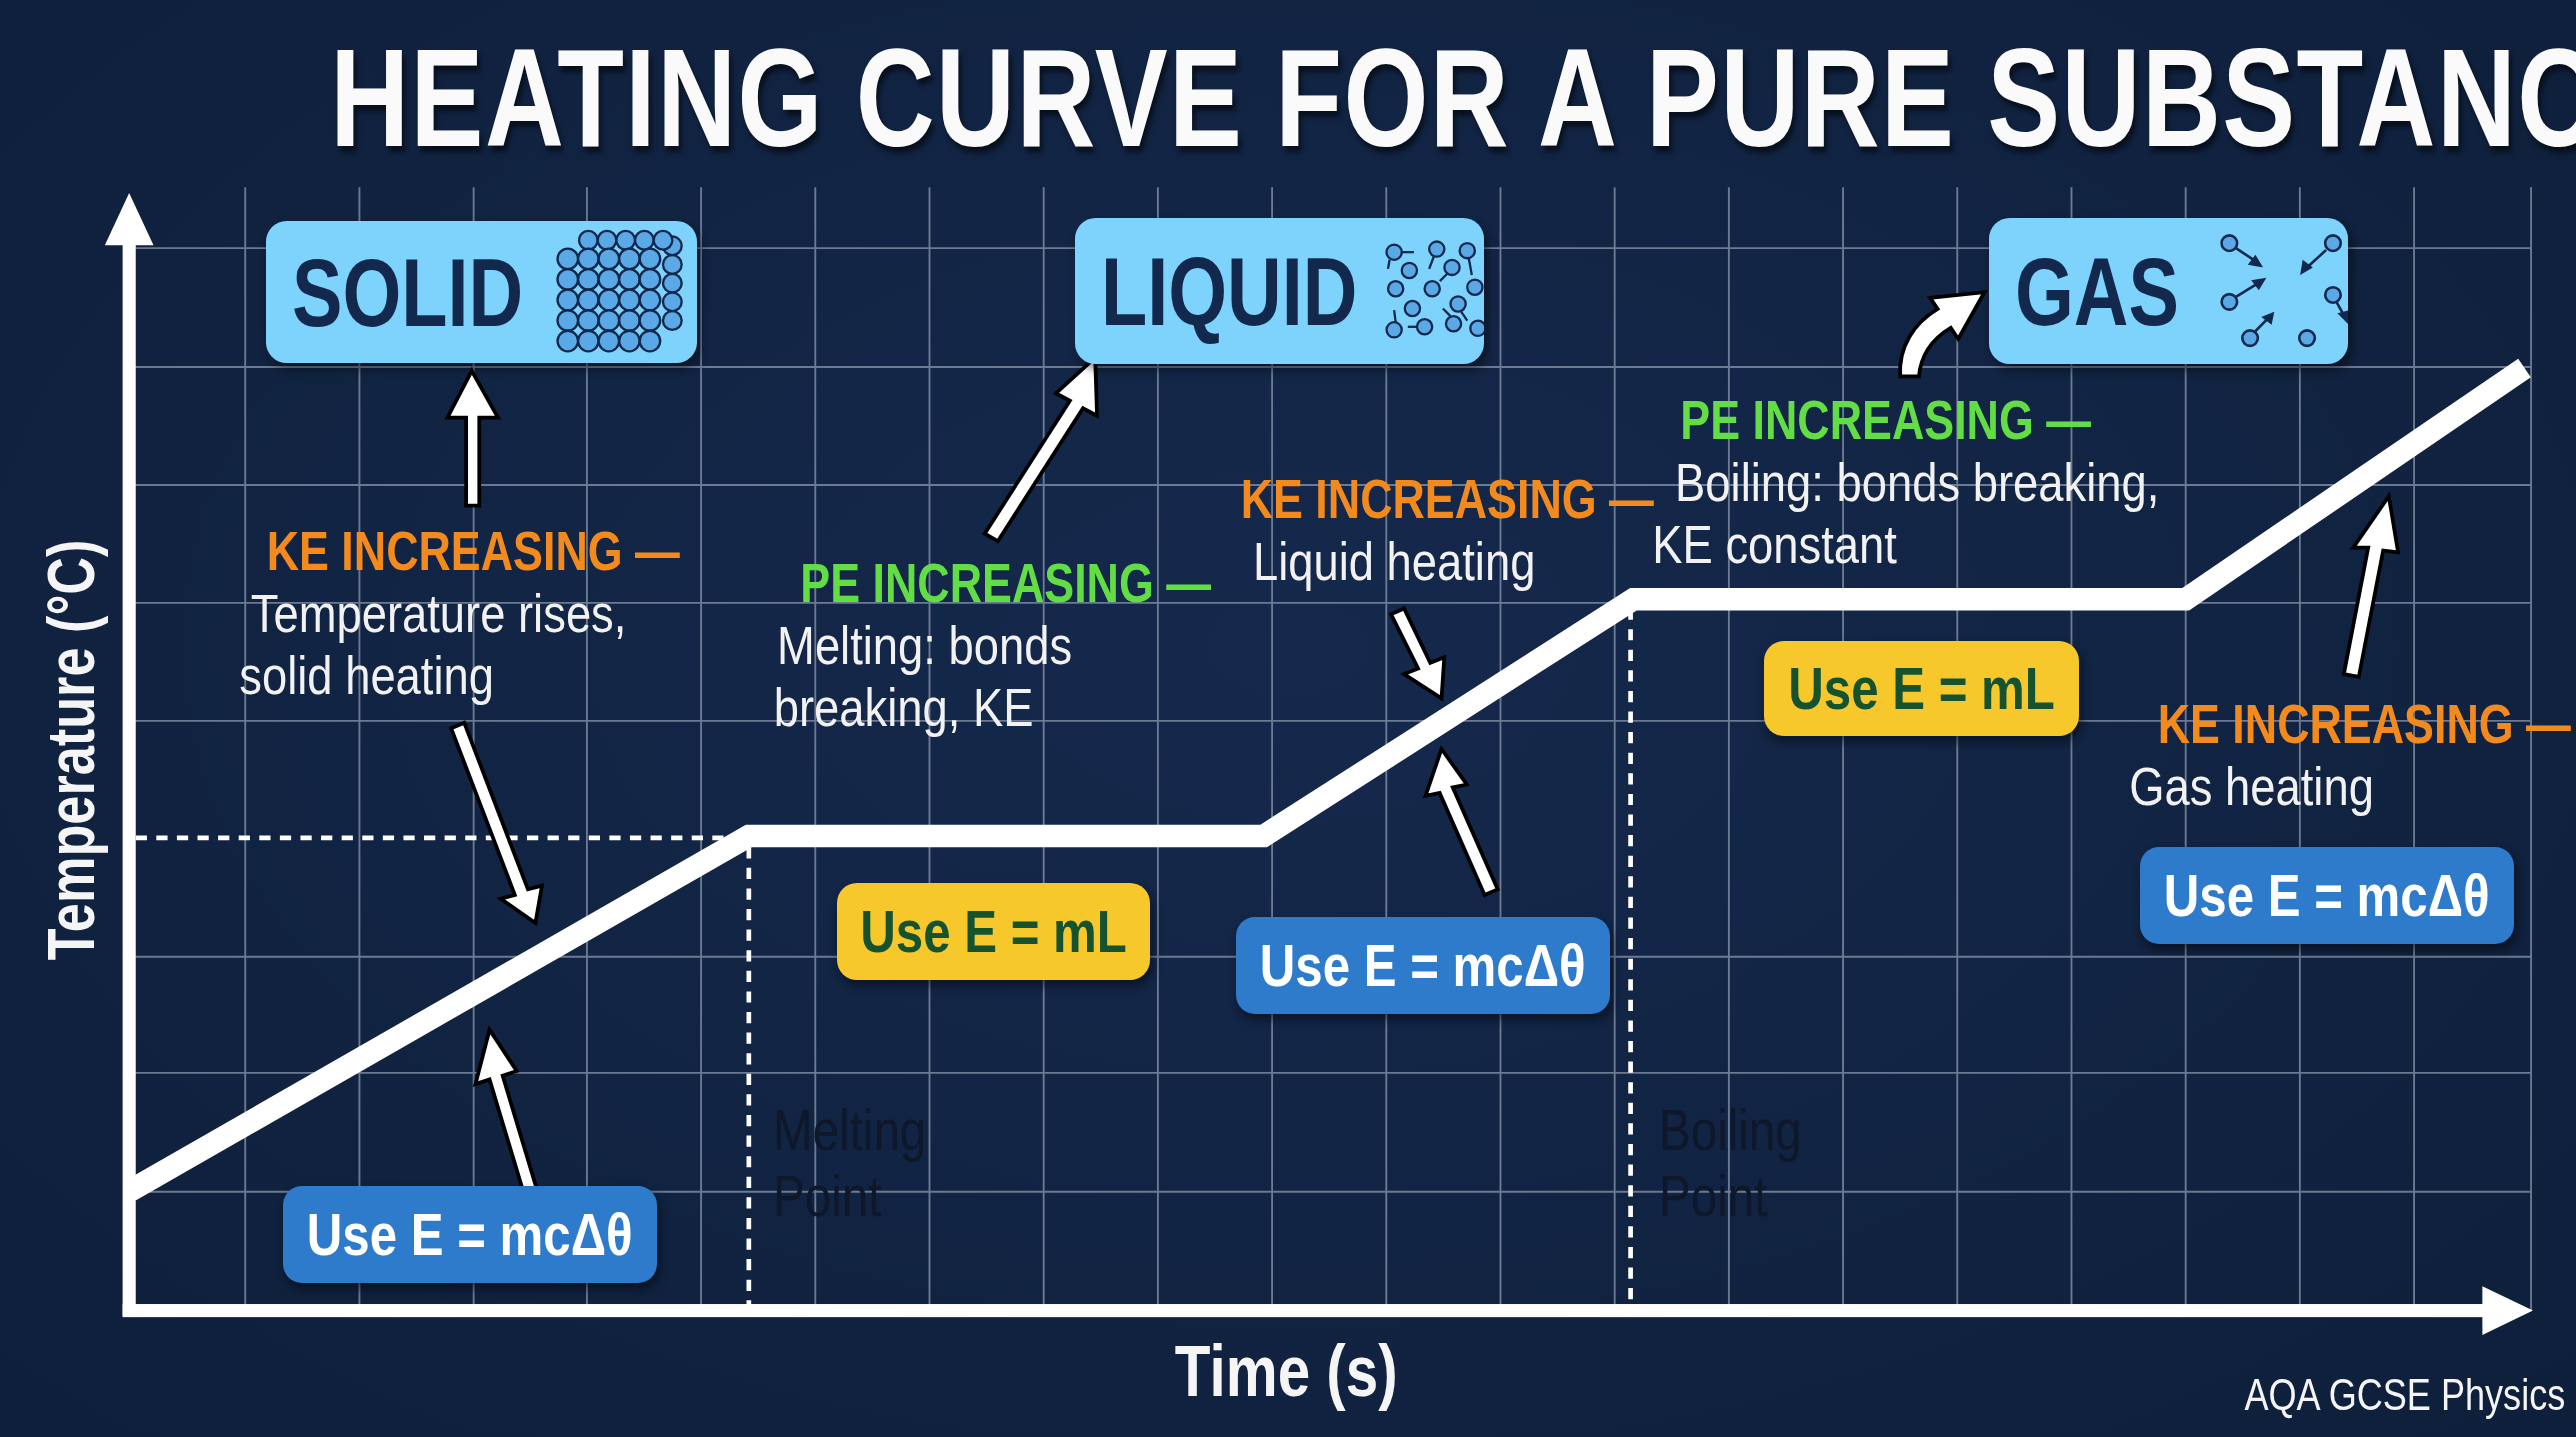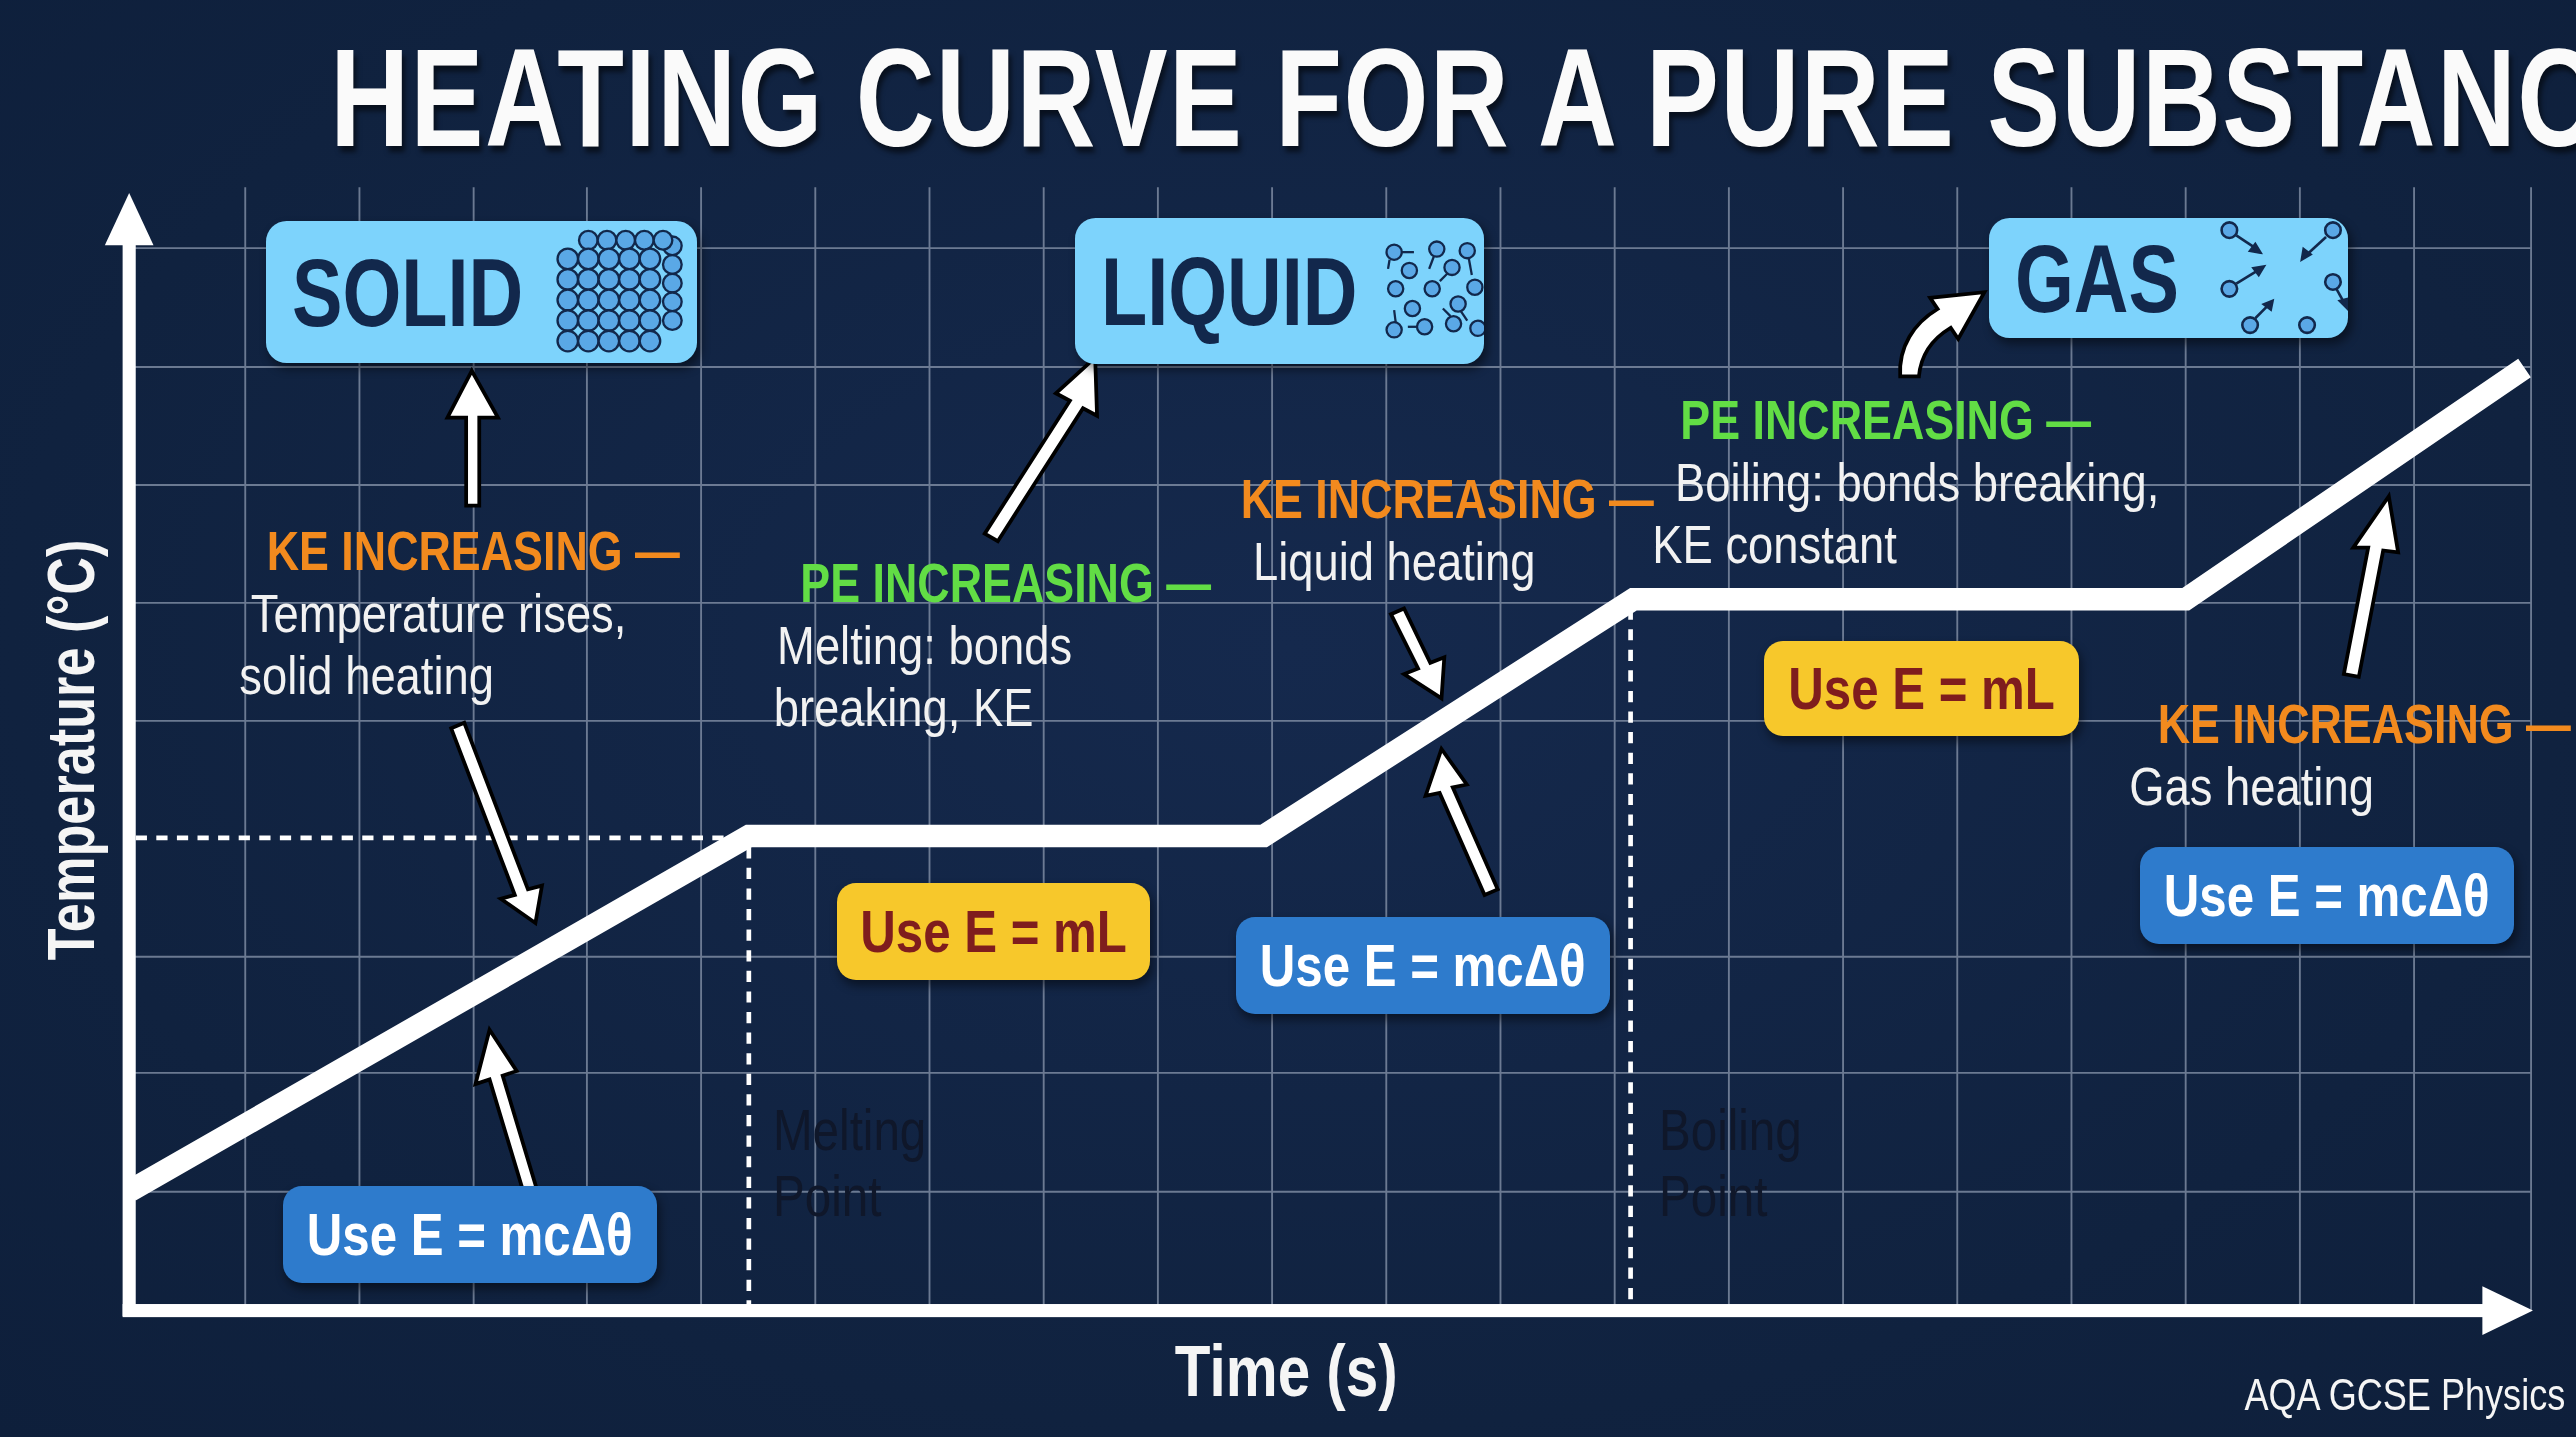--- a/index.html
+++ b/index.html
@@ -33,21 +33,21 @@
   .note-body span { transform:scaleX(0.84); }
   .ke { color:#f28a1e; }
   .pe { color:#62dd45; }
   .pill {
     border-radius:19px; box-shadow: 2.8px 5.6px 9.4px rgba(0,0,0,0.45);
     display:flex; align-items:center; justify-content:center;
     font-weight:bold; font-size:60px; white-space:nowrap;
   }
   .pill span { transform:scaleX(0.82); }
   .pill.blue { background:#2e7bcc; color:#ffffff; }
-  .pill.yellow { background:#f7c82b; color:#7f1d1d; }
+  .pill.yellow { background:#f7c82b; color:#14532d;border-radius:20px; }
   .point-label { color:#0f172a; font-size:58px; line-height:66px; white-space:nowrap; }
   .point-label span { transform:scaleX(0.82); transform-origin:left center; }
   #y-label {
     left:70px; top:749px; width:0; height:0;
   }
   #y-label .rot {
     position:absolute; left:-281px; top:-37px; width:562px; text-align:center;
     transform: rotate(-90deg);
     color:#f5f5f5; font-weight:bold; font-size:67px; line-height:75px; white-space:nowrap;
   }
@@ -207,21 +207,21 @@
         <line x1="110" y1="22" x2="114" y2="44"></line>
       <line x1="82" y1="42" x2="72" y2="52"></line>
         <line x1="14" y1="106" x2="12" y2="90"></line>
       <line x1="42" y1="112" x2="30" y2="112"></line>
         <line x1="86" y1="98" x2="76" y2="88"></line>
       <line x1="100" y1="92" x2="108" y2="104"></line>
     </g>
   </svg>
 </div>
 
-<div class="abs state-box" style="left:1989px;top:218px;width:359px;height:120px;gap:28px;">
+<div class="abs state-box" style="left:1989px;top:218px;width:359px;height:146px;gap:28px;">
   <div class="state-label" style="margin-left:26px;width:168px;"><span class="cond">GAS</span></div>
   <svg width="140" height="131" viewBox="0 0 150 140" style="margin-left:7.5px;">
     <g fill="#5aa8e6" stroke="#12284c" stroke-width="3">
       <circle cx="12" cy="14" r="9"></circle>
         <circle cx="132" cy="14" r="9"></circle>
       <circle cx="12" cy="82" r="9"></circle>
         <circle cx="132" cy="74" r="9"></circle>
       <circle cx="36" cy="124" r="9"></circle>
         <circle cx="102" cy="124" r="9"></circle>
     </g>

